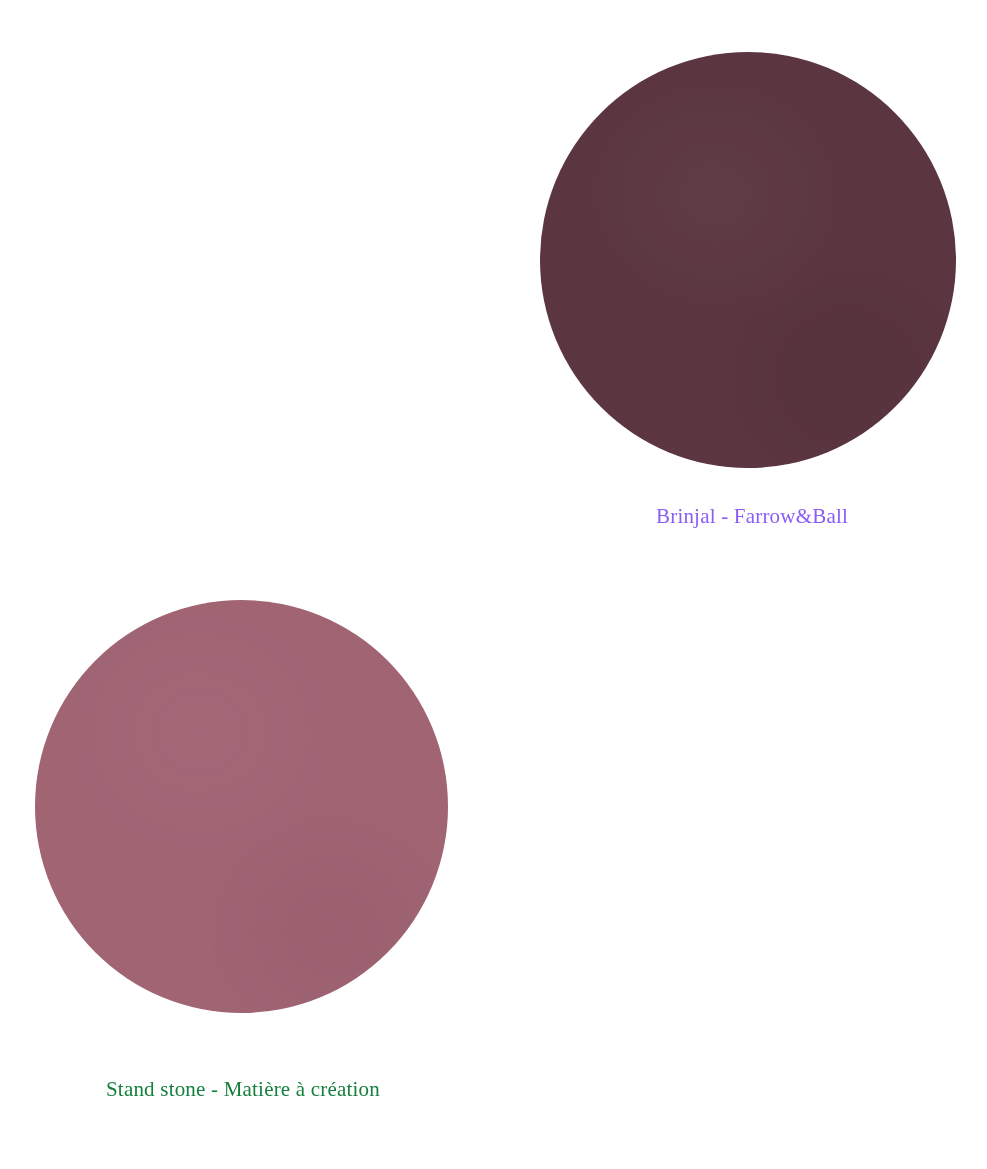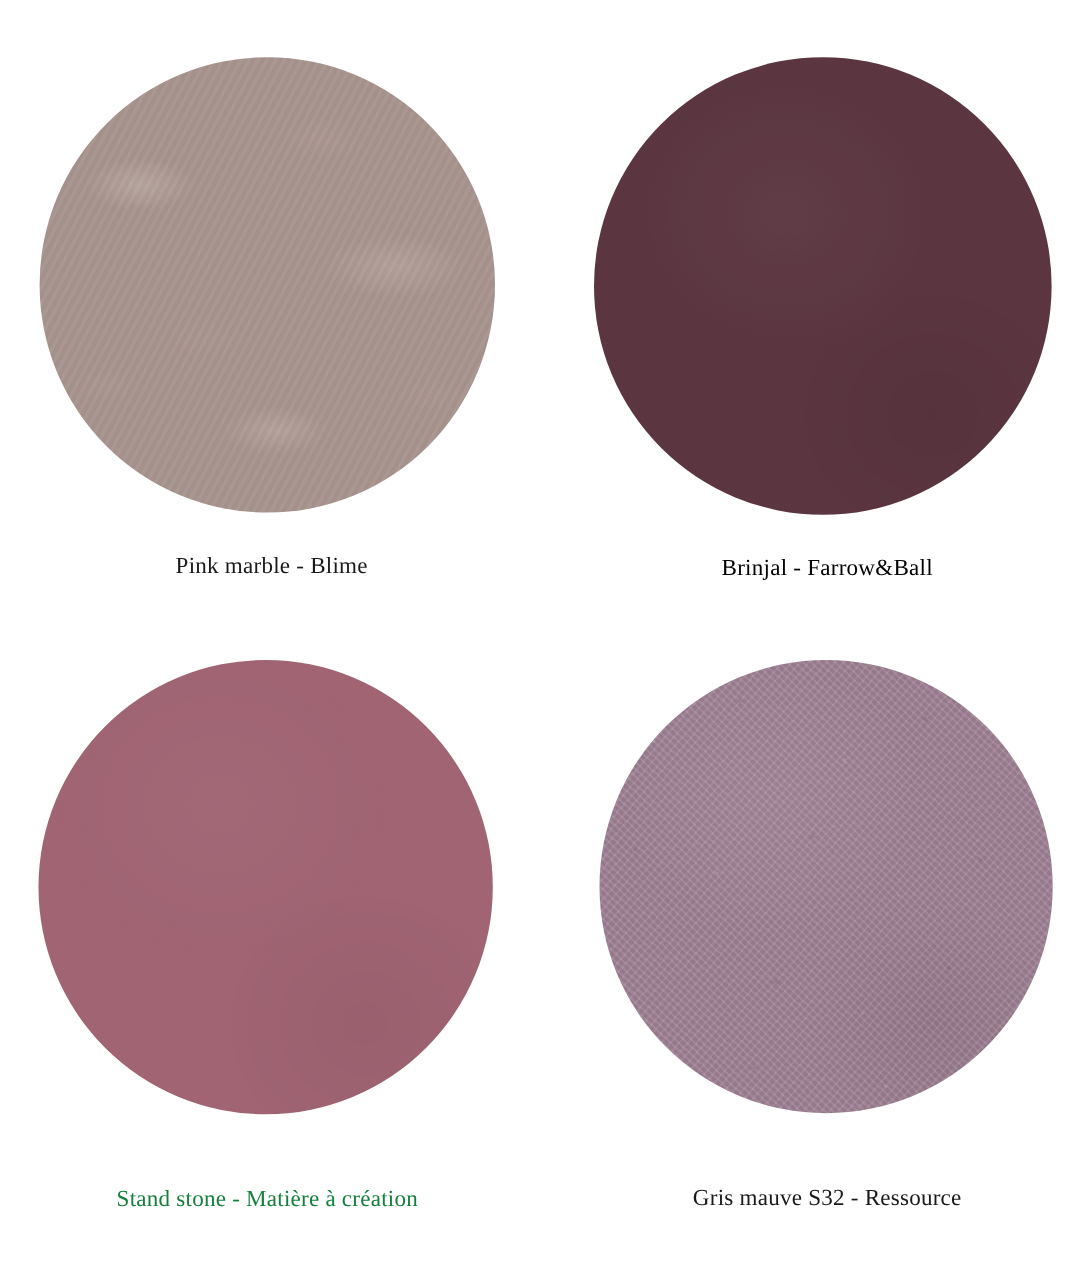--- a/index.html
+++ b/index.html
@@ -125,41 +125,29 @@
   .cell-r1c1 .swatch-caption { margin-left: -6px; }
   .cell-r1c2 .swatch-caption { margin-left: 30px; }
   .cell-r2c1 .swatch-caption { margin-left: -14px; }
   .cell-r2c2 .swatch-caption { margin-left: 30px; }
 </style>
 </head>
 <body style="background-color: rgb(255, 255, 255);">
 
 <div class="palette-board">
 
-  <div class="swatch-cell cell-r1c1">
-    <div class="swatch-disc disc-sz-a" style="background-color: rgb(168, 148, 143);">
-      <div class="disc-texture texture-marble"></div>
-    </div>
-    <div class="swatch-caption" style="color: rgb(26, 26, 26);">Pink marble - Blime</div>
-  </div>
 
   <div class="swatch-cell cell-r1c2">
     <div class="swatch-disc disc-sz-b" style="background-color: rgb(91, 54, 64);">
       <div class="disc-texture texture-flat-deep"></div>
     </div>
-    <div class="swatch-caption" style="color: #000000;">Brinjal - Farrow&amp;Ball</div>
+    <div class="swatch-caption" style="color: #8b5cf6;">Brinjal - Farrow&amp;Ball</div>
   </div>
 
   <div class="swatch-cell cell-r2c1">
     <div class="swatch-disc disc-sz-c" style="background-color: rgb(160, 100, 115);">
       <div class="disc-texture texture-flat-matte"></div>
     </div>
     <div class="swatch-caption" style="color: #15803d;">Stand stone - Matière à création</div>
   </div>
 
-  <div class="swatch-cell cell-r2c2">
-    <div class="swatch-disc disc-sz-d" style="background-color: rgb(162, 132, 151);">
-      <div class="disc-texture texture-stucco"></div>
-    </div>
-    <div class="swatch-caption" style="color: rgb(26, 26, 26);">Gris mauve S32 - Ressource</div>
-  </div>
 
 </div>
 
 </body></html>

